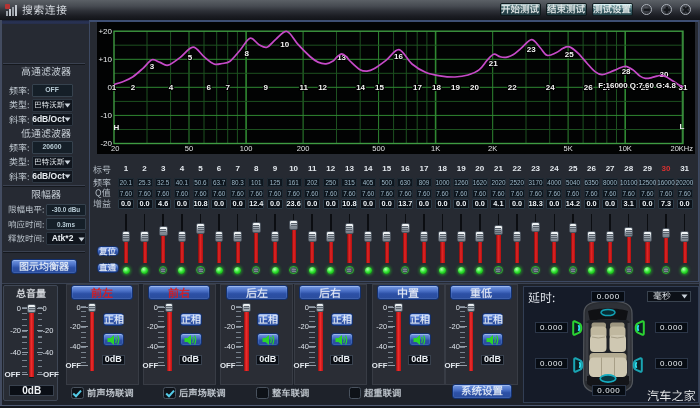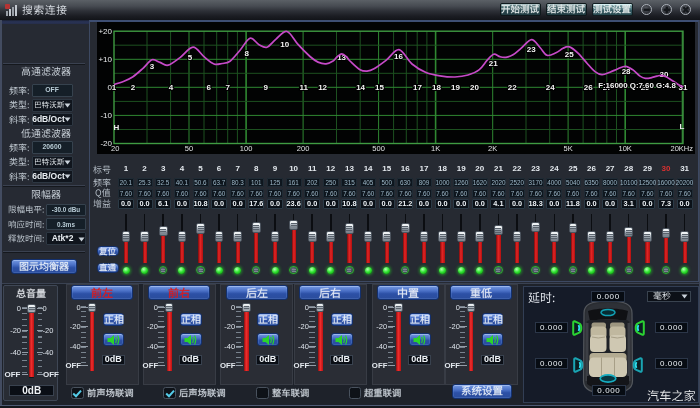--- a/index.html
+++ b/index.html
@@ -374,21 +374,21 @@
 <div style="position:absolute;left:144.6px;transform:translateX(-50%);top:177.8px;font-size:6.3px;font-weight:normal;color:#9cb6c6;line-height:9.4px;white-space:nowrap;">25.3</div>
 <div style="left:136.6px;top:188.6px;width:16.0px;height:9.2px;background:#0e161e;border:1px solid #1f2b35;border-radius:1px;"></div>
 <div style="position:absolute;left:144.6px;transform:translateX(-50%);top:188.5px;font-size:6.3px;font-weight:normal;color:#9cb6c6;line-height:9.4px;white-space:nowrap;">7.60</div>
 <div style="left:136.6px;top:199.4px;width:16.0px;height:9.6px;background:#0b1118;border:1px solid #2b3a46;border-radius:1px;"></div>
 <div style="position:absolute;left:144.6px;transform:translateX(-50%);top:198.7px;font-size:7.3px;font-weight:bold;color:#ecf1f5;line-height:10.9px;white-space:nowrap;">0.0</div>
 <div style="left:155.2px;top:177.9px;width:16.0px;height:9.2px;background:#0e161e;border:1px solid #1f2b35;border-radius:1px;"></div>
 <div style="position:absolute;left:163.2px;transform:translateX(-50%);top:177.8px;font-size:6.3px;font-weight:normal;color:#9cb6c6;line-height:9.4px;white-space:nowrap;">32.5</div>
 <div style="left:155.2px;top:188.6px;width:16.0px;height:9.2px;background:#0e161e;border:1px solid #1f2b35;border-radius:1px;"></div>
 <div style="position:absolute;left:163.2px;transform:translateX(-50%);top:188.5px;font-size:6.3px;font-weight:normal;color:#9cb6c6;line-height:9.4px;white-space:nowrap;">7.60</div>
 <div style="left:155.2px;top:199.4px;width:16.0px;height:9.6px;background:#0b1118;border:1px solid #2b3a46;border-radius:1px;"></div>
-<div style="position:absolute;left:163.2px;transform:translateX(-50%);top:198.7px;font-size:7.3px;font-weight:bold;color:#ecf1f5;line-height:10.9px;white-space:nowrap;">6.1</div>
+<div style="position:absolute;left:163.2px;transform:translateX(-50%);top:198.7px;font-size:7.3px;font-weight:bold;color:#ecf1f5;line-height:10.9px;white-space:nowrap;">4.6</div>
 <div style="left:173.9px;top:177.9px;width:16.0px;height:9.2px;background:#0e161e;border:1px solid #1f2b35;border-radius:1px;"></div>
 <div style="position:absolute;left:181.9px;transform:translateX(-50%);top:177.8px;font-size:6.3px;font-weight:normal;color:#9cb6c6;line-height:9.4px;white-space:nowrap;">40.1</div>
 <div style="left:173.9px;top:188.6px;width:16.0px;height:9.2px;background:#0e161e;border:1px solid #1f2b35;border-radius:1px;"></div>
 <div style="position:absolute;left:181.9px;transform:translateX(-50%);top:188.5px;font-size:6.3px;font-weight:normal;color:#9cb6c6;line-height:9.4px;white-space:nowrap;">7.60</div>
 <div style="left:173.9px;top:199.4px;width:16.0px;height:9.6px;background:#0b1118;border:1px solid #2b3a46;border-radius:1px;"></div>
 <div style="position:absolute;left:181.9px;transform:translateX(-50%);top:198.7px;font-size:7.3px;font-weight:bold;color:#ecf1f5;line-height:10.9px;white-space:nowrap;">0.0</div>
 <div style="left:192.5px;top:177.9px;width:16.0px;height:9.2px;background:#0e161e;border:1px solid #1f2b35;border-radius:1px;"></div>
 <div style="position:absolute;left:200.5px;transform:translateX(-50%);top:177.8px;font-size:6.3px;font-weight:normal;color:#9cb6c6;line-height:9.4px;white-space:nowrap;">50.6</div>
 <div style="left:192.5px;top:188.6px;width:16.0px;height:9.2px;background:#0e161e;border:1px solid #1f2b35;border-radius:1px;"></div>
 <div style="position:absolute;left:200.5px;transform:translateX(-50%);top:188.5px;font-size:6.3px;font-weight:normal;color:#9cb6c6;line-height:9.4px;white-space:nowrap;">7.60</div>
@@ -404,21 +404,21 @@
 <div style="position:absolute;left:237.7px;transform:translateX(-50%);top:177.8px;font-size:6.3px;font-weight:normal;color:#9cb6c6;line-height:9.4px;white-space:nowrap;">80.3</div>
 <div style="left:229.7px;top:188.6px;width:16.0px;height:9.2px;background:#0e161e;border:1px solid #1f2b35;border-radius:1px;"></div>
 <div style="position:absolute;left:237.7px;transform:translateX(-50%);top:188.5px;font-size:6.3px;font-weight:normal;color:#9cb6c6;line-height:9.4px;white-space:nowrap;">7.60</div>
 <div style="left:229.7px;top:199.4px;width:16.0px;height:9.6px;background:#0b1118;border:1px solid #2b3a46;border-radius:1px;"></div>
 <div style="position:absolute;left:237.7px;transform:translateX(-50%);top:198.7px;font-size:7.3px;font-weight:bold;color:#ecf1f5;line-height:10.9px;white-space:nowrap;">0.0</div>
 <div style="left:248.3px;top:177.9px;width:16.0px;height:9.2px;background:#0e161e;border:1px solid #1f2b35;border-radius:1px;"></div>
 <div style="position:absolute;left:256.3px;transform:translateX(-50%);top:177.8px;font-size:6.3px;font-weight:normal;color:#9cb6c6;line-height:9.4px;white-space:nowrap;">101</div>
 <div style="left:248.3px;top:188.6px;width:16.0px;height:9.2px;background:#0e161e;border:1px solid #1f2b35;border-radius:1px;"></div>
 <div style="position:absolute;left:256.3px;transform:translateX(-50%);top:188.5px;font-size:6.3px;font-weight:normal;color:#9cb6c6;line-height:9.4px;white-space:nowrap;">7.60</div>
 <div style="left:248.3px;top:199.4px;width:16.0px;height:9.6px;background:#0b1118;border:1px solid #2b3a46;border-radius:1px;"></div>
-<div style="position:absolute;left:256.3px;transform:translateX(-50%);top:198.7px;font-size:7.3px;font-weight:bold;color:#ecf1f5;line-height:10.9px;white-space:nowrap;">17.6</div>
+<div style="position:absolute;left:256.3px;transform:translateX(-50%);top:198.7px;font-size:7.3px;font-weight:bold;color:#ecf1f5;line-height:10.9px;white-space:nowrap;">12.4</div>
 <div style="left:267.0px;top:177.9px;width:16.0px;height:9.2px;background:#0e161e;border:1px solid #1f2b35;border-radius:1px;"></div>
 <div style="position:absolute;left:275.0px;transform:translateX(-50%);top:177.8px;font-size:6.3px;font-weight:normal;color:#9cb6c6;line-height:9.4px;white-space:nowrap;">125</div>
 <div style="left:267.0px;top:188.6px;width:16.0px;height:9.2px;background:#0e161e;border:1px solid #1f2b35;border-radius:1px;"></div>
 <div style="position:absolute;left:275.0px;transform:translateX(-50%);top:188.5px;font-size:6.3px;font-weight:normal;color:#9cb6c6;line-height:9.4px;white-space:nowrap;">7.60</div>
 <div style="left:267.0px;top:199.4px;width:16.0px;height:9.6px;background:#0b1118;border:1px solid #2b3a46;border-radius:1px;"></div>
 <div style="position:absolute;left:275.0px;transform:translateX(-50%);top:198.7px;font-size:7.3px;font-weight:bold;color:#ecf1f5;line-height:10.9px;white-space:nowrap;">0.0</div>
 <div style="left:285.6px;top:177.9px;width:16.0px;height:9.2px;background:#0e161e;border:1px solid #1f2b35;border-radius:1px;"></div>
 <div style="position:absolute;left:293.6px;transform:translateX(-50%);top:177.8px;font-size:6.3px;font-weight:normal;color:#9cb6c6;line-height:9.4px;white-space:nowrap;">161</div>
 <div style="left:285.6px;top:188.6px;width:16.0px;height:9.2px;background:#0e161e;border:1px solid #1f2b35;border-radius:1px;"></div>
 <div style="position:absolute;left:293.6px;transform:translateX(-50%);top:188.5px;font-size:6.3px;font-weight:normal;color:#9cb6c6;line-height:9.4px;white-space:nowrap;">7.60</div>
@@ -452,21 +452,21 @@
 <div style="position:absolute;left:386.7px;transform:translateX(-50%);top:177.8px;font-size:6.3px;font-weight:normal;color:#9cb6c6;line-height:9.4px;white-space:nowrap;">500</div>
 <div style="left:378.7px;top:188.6px;width:16.0px;height:9.2px;background:#0e161e;border:1px solid #1f2b35;border-radius:1px;"></div>
 <div style="position:absolute;left:386.7px;transform:translateX(-50%);top:188.5px;font-size:6.3px;font-weight:normal;color:#9cb6c6;line-height:9.4px;white-space:nowrap;">7.60</div>
 <div style="left:378.7px;top:199.4px;width:16.0px;height:9.6px;background:#0b1118;border:1px solid #2b3a46;border-radius:1px;"></div>
 <div style="position:absolute;left:386.7px;transform:translateX(-50%);top:198.7px;font-size:7.3px;font-weight:bold;color:#ecf1f5;line-height:10.9px;white-space:nowrap;">0.0</div>
 <div style="left:397.3px;top:177.9px;width:16.0px;height:9.2px;background:#0e161e;border:1px solid #1f2b35;border-radius:1px;"></div>
 <div style="position:absolute;left:405.3px;transform:translateX(-50%);top:177.8px;font-size:6.3px;font-weight:normal;color:#9cb6c6;line-height:9.4px;white-space:nowrap;">630</div>
 <div style="left:397.3px;top:188.6px;width:16.0px;height:9.2px;background:#0e161e;border:1px solid #1f2b35;border-radius:1px;"></div>
 <div style="position:absolute;left:405.3px;transform:translateX(-50%);top:188.5px;font-size:6.3px;font-weight:normal;color:#9cb6c6;line-height:9.4px;white-space:nowrap;">7.60</div>
 <div style="left:397.3px;top:199.4px;width:16.0px;height:9.6px;background:#0b1118;border:1px solid #2b3a46;border-radius:1px;"></div>
-<div style="position:absolute;left:405.3px;transform:translateX(-50%);top:198.7px;font-size:7.3px;font-weight:bold;color:#ecf1f5;line-height:10.9px;white-space:nowrap;">21.2</div>
+<div style="position:absolute;left:405.3px;transform:translateX(-50%);top:198.7px;font-size:7.3px;font-weight:bold;color:#ecf1f5;line-height:10.9px;white-space:nowrap;">13.7</div>
 <div style="left:415.9px;top:177.9px;width:16.0px;height:9.2px;background:#0e161e;border:1px solid #1f2b35;border-radius:1px;"></div>
 <div style="position:absolute;left:423.9px;transform:translateX(-50%);top:177.8px;font-size:6.3px;font-weight:normal;color:#9cb6c6;line-height:9.4px;white-space:nowrap;">809</div>
 <div style="left:415.9px;top:188.6px;width:16.0px;height:9.2px;background:#0e161e;border:1px solid #1f2b35;border-radius:1px;"></div>
 <div style="position:absolute;left:423.9px;transform:translateX(-50%);top:188.5px;font-size:6.3px;font-weight:normal;color:#9cb6c6;line-height:9.4px;white-space:nowrap;">7.60</div>
 <div style="left:415.9px;top:199.4px;width:16.0px;height:9.6px;background:#0b1118;border:1px solid #2b3a46;border-radius:1px;"></div>
 <div style="position:absolute;left:423.9px;transform:translateX(-50%);top:198.7px;font-size:7.3px;font-weight:bold;color:#ecf1f5;line-height:10.9px;white-space:nowrap;">0.0</div>
 <div style="left:434.5px;top:177.9px;width:16.0px;height:9.2px;background:#0e161e;border:1px solid #1f2b35;border-radius:1px;"></div>
 <div style="position:absolute;left:442.5px;transform:translateX(-50%);top:177.8px;font-size:6.3px;font-weight:normal;color:#9cb6c6;line-height:9.4px;white-space:nowrap;">1000</div>
 <div style="left:434.5px;top:188.6px;width:16.0px;height:9.2px;background:#0e161e;border:1px solid #1f2b35;border-radius:1px;"></div>
 <div style="position:absolute;left:442.5px;transform:translateX(-50%);top:188.5px;font-size:6.3px;font-weight:normal;color:#9cb6c6;line-height:9.4px;white-space:nowrap;">7.60</div>
@@ -506,21 +506,21 @@
 <div style="position:absolute;left:554.3px;transform:translateX(-50%);top:177.8px;font-size:6.3px;font-weight:normal;color:#9cb6c6;line-height:9.4px;white-space:nowrap;">4000</div>
 <div style="left:546.3px;top:188.6px;width:16.0px;height:9.2px;background:#0e161e;border:1px solid #1f2b35;border-radius:1px;"></div>
 <div style="position:absolute;left:554.3px;transform:translateX(-50%);top:188.5px;font-size:6.3px;font-weight:normal;color:#9cb6c6;line-height:9.4px;white-space:nowrap;">7.60</div>
 <div style="left:546.3px;top:199.4px;width:16.0px;height:9.6px;background:#0b1118;border:1px solid #2b3a46;border-radius:1px;"></div>
 <div style="position:absolute;left:554.3px;transform:translateX(-50%);top:198.7px;font-size:7.3px;font-weight:bold;color:#ecf1f5;line-height:10.9px;white-space:nowrap;">0.0</div>
 <div style="left:564.9px;top:177.9px;width:16.0px;height:9.2px;background:#0e161e;border:1px solid #1f2b35;border-radius:1px;"></div>
 <div style="position:absolute;left:572.9px;transform:translateX(-50%);top:177.8px;font-size:6.3px;font-weight:normal;color:#9cb6c6;line-height:9.4px;white-space:nowrap;">5040</div>
 <div style="left:564.9px;top:188.6px;width:16.0px;height:9.2px;background:#0e161e;border:1px solid #1f2b35;border-radius:1px;"></div>
 <div style="position:absolute;left:572.9px;transform:translateX(-50%);top:188.5px;font-size:6.3px;font-weight:normal;color:#9cb6c6;line-height:9.4px;white-space:nowrap;">7.60</div>
 <div style="left:564.9px;top:199.4px;width:16.0px;height:9.6px;background:#0b1118;border:1px solid #2b3a46;border-radius:1px;"></div>
-<div style="position:absolute;left:572.9px;transform:translateX(-50%);top:198.7px;font-size:7.3px;font-weight:bold;color:#ecf1f5;line-height:10.9px;white-space:nowrap;">11.8</div>
+<div style="position:absolute;left:572.9px;transform:translateX(-50%);top:198.7px;font-size:7.3px;font-weight:bold;color:#ecf1f5;line-height:10.9px;white-space:nowrap;">14.2</div>
 <div style="left:583.5px;top:177.9px;width:16.0px;height:9.2px;background:#0e161e;border:1px solid #1f2b35;border-radius:1px;"></div>
 <div style="position:absolute;left:591.5px;transform:translateX(-50%);top:177.8px;font-size:6.3px;font-weight:normal;color:#9cb6c6;line-height:9.4px;white-space:nowrap;">6350</div>
 <div style="left:583.5px;top:188.6px;width:16.0px;height:9.2px;background:#0e161e;border:1px solid #1f2b35;border-radius:1px;"></div>
 <div style="position:absolute;left:591.5px;transform:translateX(-50%);top:188.5px;font-size:6.3px;font-weight:normal;color:#9cb6c6;line-height:9.4px;white-space:nowrap;">7.60</div>
 <div style="left:583.5px;top:199.4px;width:16.0px;height:9.6px;background:#0b1118;border:1px solid #2b3a46;border-radius:1px;"></div>
 <div style="position:absolute;left:591.5px;transform:translateX(-50%);top:198.7px;font-size:7.3px;font-weight:bold;color:#ecf1f5;line-height:10.9px;white-space:nowrap;">0.0</div>
 <div style="left:602.1px;top:177.9px;width:16.0px;height:9.2px;background:#0e161e;border:1px solid #1f2b35;border-radius:1px;"></div>
 <div style="position:absolute;left:610.1px;transform:translateX(-50%);top:177.8px;font-size:6.3px;font-weight:normal;color:#9cb6c6;line-height:9.4px;white-space:nowrap;">8000</div>
 <div style="left:602.1px;top:188.6px;width:16.0px;height:9.2px;background:#0e161e;border:1px solid #1f2b35;border-radius:1px;"></div>
 <div style="position:absolute;left:610.1px;transform:translateX(-50%);top:188.5px;font-size:6.3px;font-weight:normal;color:#9cb6c6;line-height:9.4px;white-space:nowrap;">7.60</div>

